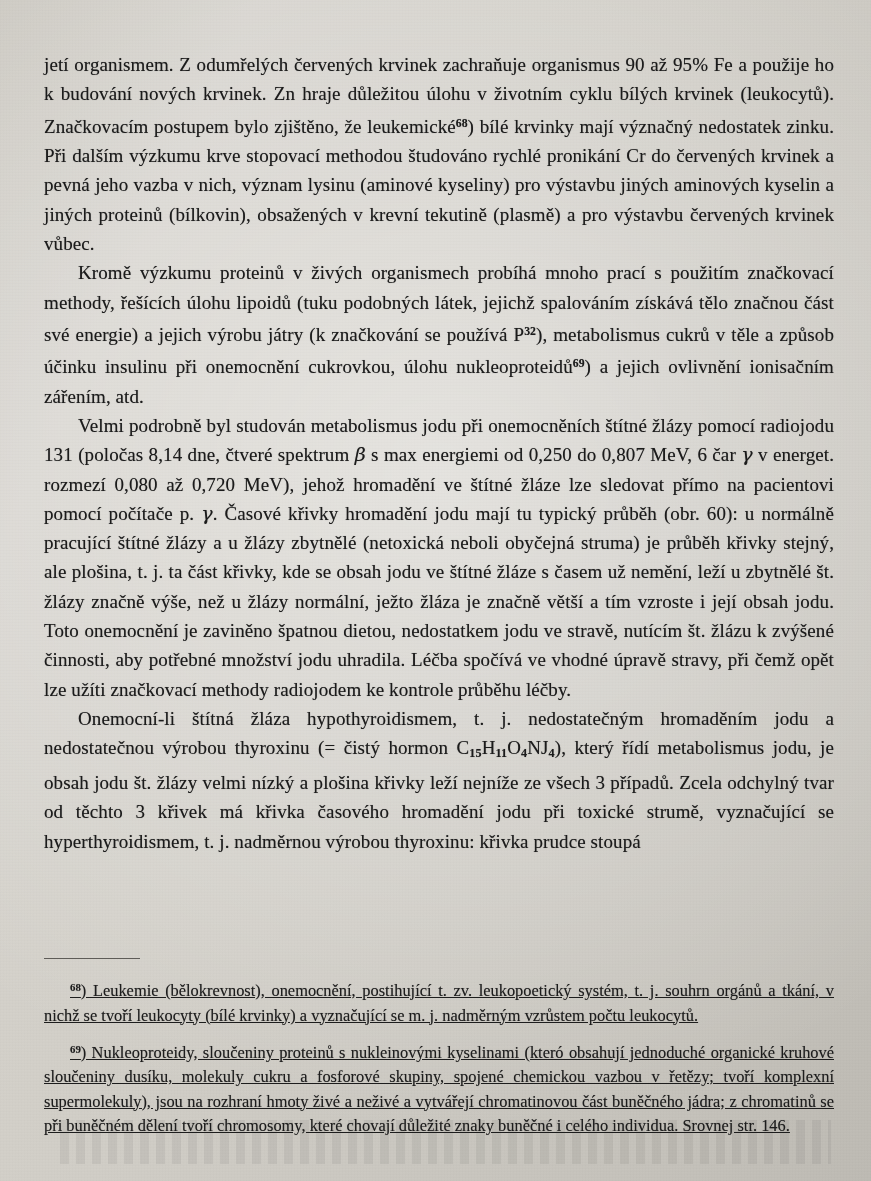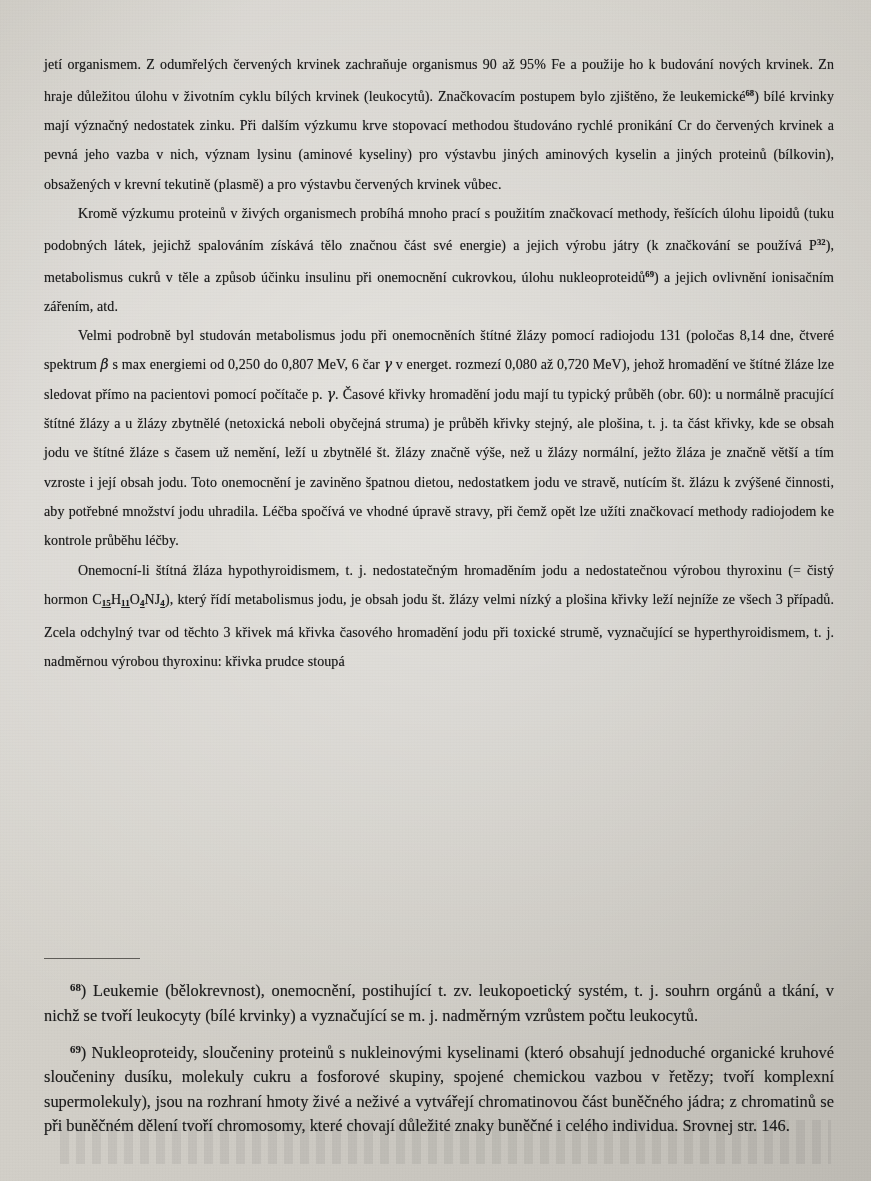--- a/index.html
+++ b/index.html
@@ -55,21 +55,21 @@
 
   .content {
     position: absolute;
     left: 44px;
     top: 50px;
     width: 790px;
   }
 
   
   .body-text {
-    font-size: 14px;
+    font-size: 19px;
     line-height: 29.3px;
     text-align: justify;
     text-justify: inter-word;
     color: #1b1b1b;
     letter-spacing: 0.1px;
     text-shadow: 0 0 0.7px rgba(30,30,30,0.5);
   }
   .body-text p {
     margin: 0;
     text-indent: 34px;
@@ -81,21 +81,20 @@
   sup.fn {
     font-size: 0.62em;
     vertical-align: 0.52em;
     font-weight: bold;
     letter-spacing: 0;
   }
   sub.chem {
     font-size: 0.64em;
     vertical-align: -0.22em;
     font-weight: bold;
-    text-decoration: underline;
   }
   .greek {
     font-family: "DejaVu Serif", "Liberation Serif", serif;
     font-style: italic;
   }
   .formula {
     white-space: nowrap;
   }
 
   
@@ -115,20 +114,21 @@
     width: 790px;
     font-size: 16.4px;
     line-height: 24.2px;
     text-align: justify;
     color: #1d1d1d;
     text-shadow: 0 0 0.7px rgba(30,30,30,0.45);
   }
   .footnotes p {
     margin: 0 0 9px 0;
     text-indent: 26px;
+    text-decoration: underline;
   }
   .footnotes p:last-child {
     margin-bottom: 4px;
   }
   .footnotes sup.fn {
     font-size: 0.66em;
     vertical-align: 0.5em;
     font-weight: bold;
   }
 </style>

